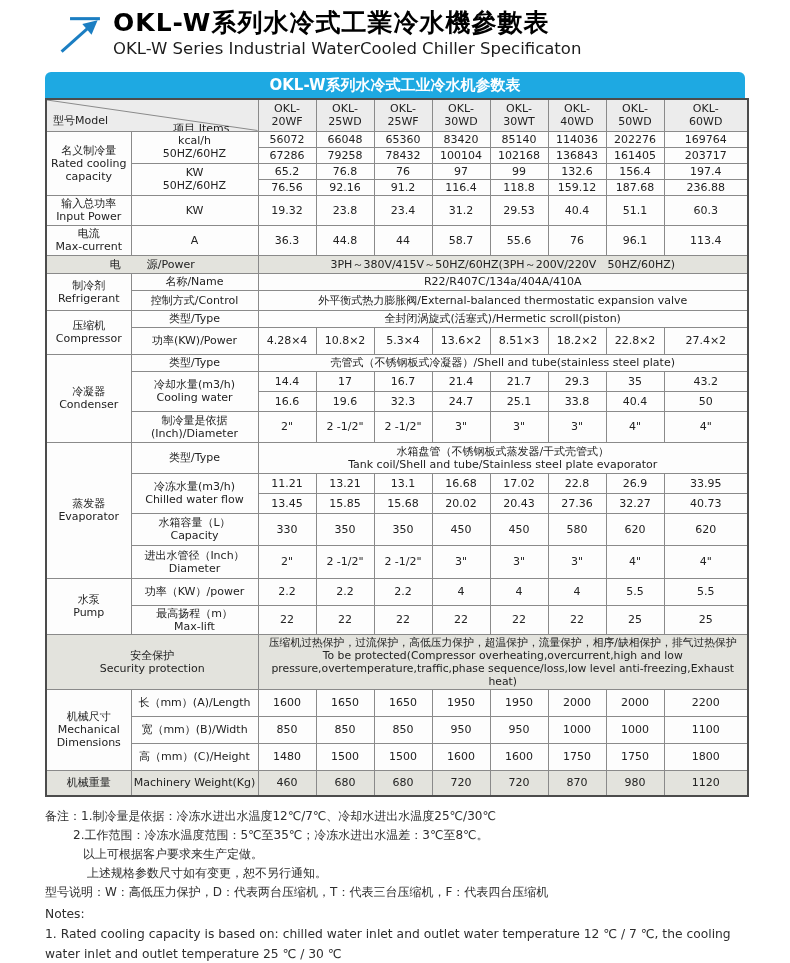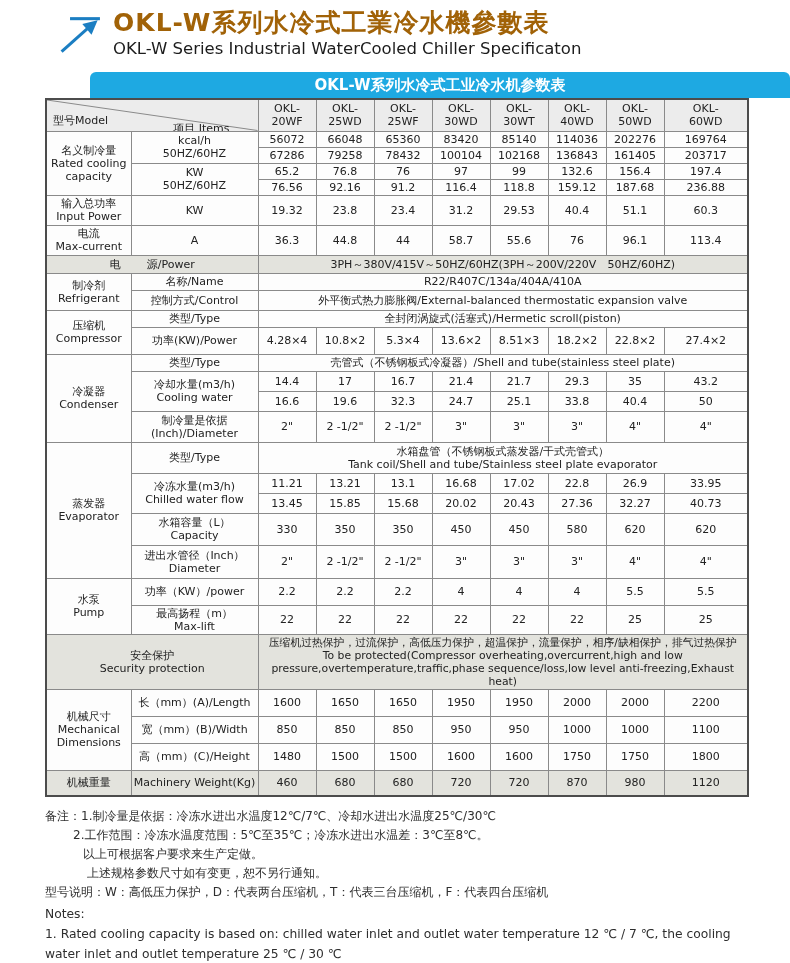--- a/index.html
+++ b/index.html
@@ -7,29 +7,28 @@
   body {
     width:790px; height:963px; overflow:hidden;
     font-family:"DejaVu Sans","Liberation Sans",sans-serif;
     color:#2b2b2b;
   }
   .page { padding:8px 45px 0 45px; }
 
   
   .masthead { display:flex; align-items:flex-start; margin-left:12px; margin-bottom:12px; }
   .logo { width:46px; height:44px; margin:4px 10px 0 0; flex:0 0 auto; }
-  .title-zh { font-size:25px; font-weight:bold; color:#a16207; letter-spacing:1px; line-height:30px; }
+  .title-zh { font-size:25px; font-weight:bold; color:#000000; letter-spacing:1px; line-height:30px; }
   .title-en { font-size:16.5px; font-weight:normal; color:#1c1c1c; line-height:22px; }
 
   
   .banner {
     width:700px; height:26px; line-height:26px; text-align:center;
     color:#ffffff; font-size:15px; font-weight:bold;
     border-radius:6px 6px 0 0;
-    margin-left:45px;
   }
 
   
   table.spec {
     width:700px; border-collapse:collapse; table-layout:fixed;
     border:2px solid #4c4c4c; font-size:11px; color:#222;
   }
   table.spec td {
     border:1px solid #8a8a8a; text-align:center; vertical-align:middle;
     background:#fdfdfd; padding:1px 2px; line-height:13px; overflow:hidden;

